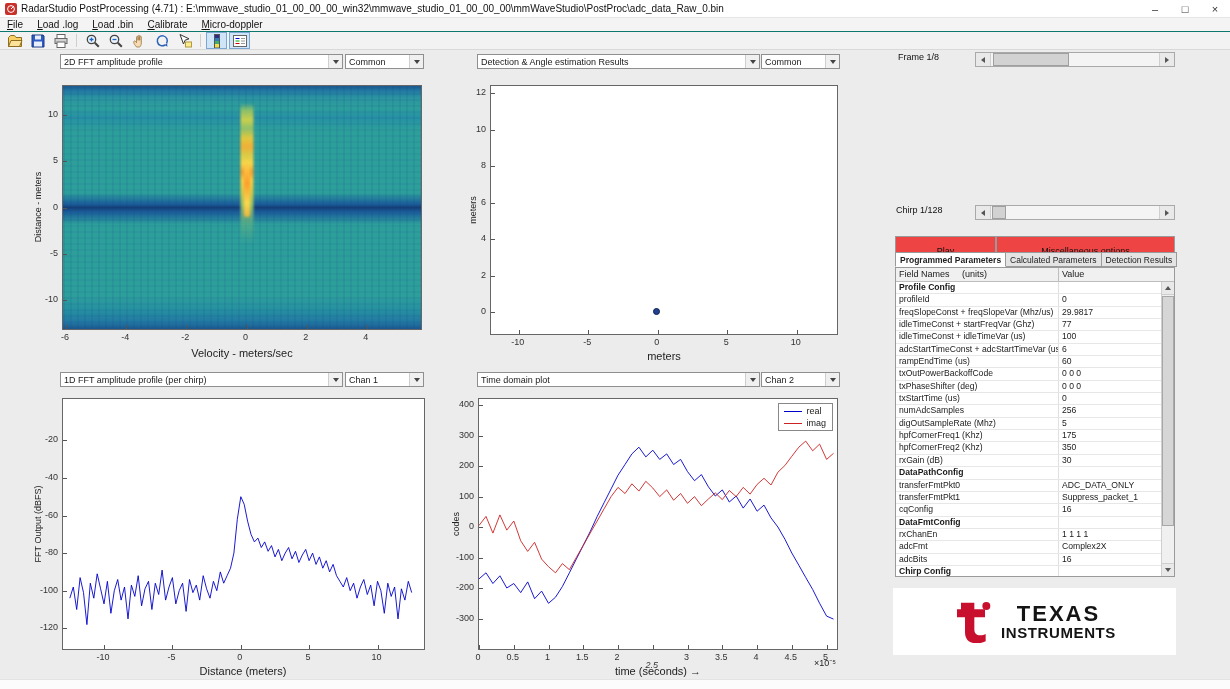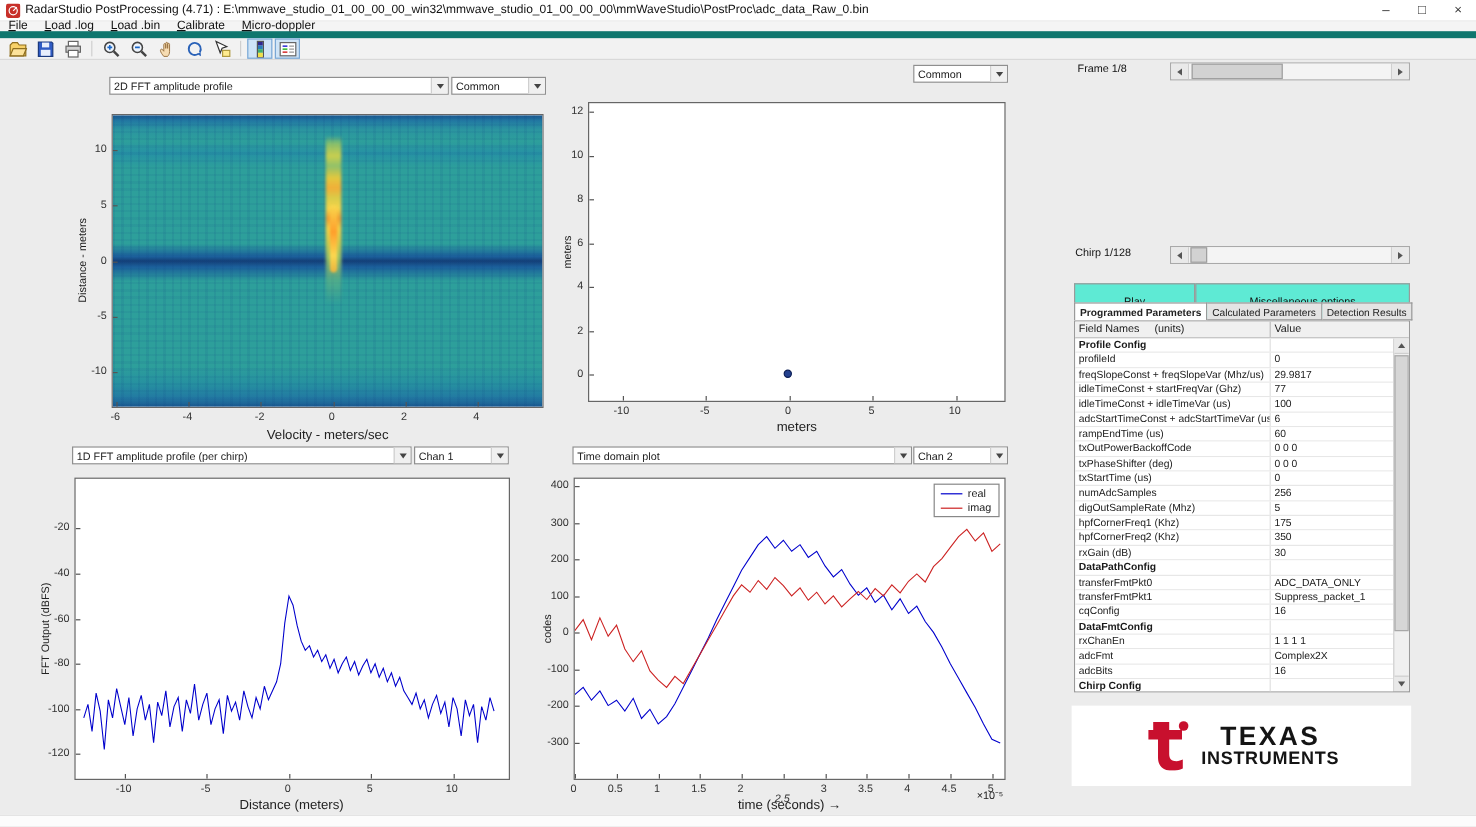--- a/index.html
+++ b/index.html
@@ -10,21 +10,21 @@
     font-family:"Liberation Sans", sans-serif; color:#1a1a1a;
   }
   
   .titlebar{position:absolute;left:0;top:0;width:100%;height:18px;background:#ffffff;
     display:flex;align-items:center;border-bottom:1px solid #e6e6e6;}
   .titlebar .appicon{margin:0 4px 0 5px;display:flex;}
   .titlebar .title{font-size:10px;color:#111;white-space:nowrap;overflow:hidden;flex:1;}
   .wctrl{width:30px;height:18px;display:flex;align-items:center;justify-content:center;
     font-size:11px;color:#333;cursor:default;}
   .menubar{position:absolute;left:0;top:18px;width:100%;height:14px;background:#f4f4f4;
-    border-bottom:6px solid #0f766e;display:flex;align-items:center;}
+    border-bottom:1px solid #0f766e;display:flex;align-items:center;}
   .menu-item{font-size:10px;padding:0 7px;height:14px;line-height:14px;color:#111;}
   .menu-item::first-letter{text-decoration:underline;}
   .toolbar{position:absolute;left:0;top:32px;width:100%;height:18px;background:#f2f2f2;
     border-bottom:1px solid #d9d9d9;display:flex;align-items:center;padding-left:3px;}
   button.tool{border:1px solid transparent;background:transparent;width:21px;height:17px;
     display:flex;align-items:center;justify-content:center;margin:0 1px;}
   button.tool.active{background:#cfe4f7;border:1px solid #7aa7d4;}
   .tsep{width:1px;height:13px;background:#cfcfcf;margin:0 4px;display:inline-block;}
   .bottomstrip{position:absolute;left:0;top:679px;width:100%;height:10px;background:#fcfcfc;
     border-top:1px solid #e4e4e4;}
@@ -79,21 +79,21 @@
   .slider{position:absolute;height:15px;display:flex;border:1px solid #a9a9a9;background:#f4f4f4;}
   .sl-btn{width:15px;background:#e9e9e9;display:flex;align-items:center;justify-content:center;
     border-right:1px solid #cfcfcf;}
   .sl-btn.r{border-right:none;border-left:1px solid #cfcfcf;}
   .arl{width:0;height:0;border-top:3.5px solid transparent;border-bottom:3.5px solid transparent;border-right:4px solid #555;}
   .arr{width:0;height:0;border-top:3.5px solid transparent;border-bottom:3.5px solid transparent;border-left:4px solid #555;}
   .aru{width:0;height:0;border-left:3.5px solid transparent;border-right:3.5px solid transparent;border-bottom:4px solid #555;}
   .ard{width:0;height:0;border-left:3.5px solid transparent;border-right:3.5px solid transparent;border-top:4px solid #555;}
   .sl-track{flex:1;position:relative;background:#f4f4f4;}
   .sl-thumb{position:absolute;top:0;height:100%;background:#d2d2d2;border:1px solid #9f9f9f;}
-  .wbtn{position:absolute;height:30px;background:#5eead4;border:1px solid #9a9a9a;
+  .wbtn{position:absolute;height:30px;background:#ef4444;border:1px solid #9a9a9a;
     font-size:9px;display:flex;align-items:center;justify-content:center;color:#111;}
   .tabbar{position:absolute;display:flex;height:15px;}
   .tab{font-size:8.5px;height:15px;line-height:14px;padding:0 4px;background:#e4e4e4;
     border:1px solid #9a9a9a;border-left:none;color:#222;white-space:nowrap;}
   .tab:first-child{border-left:1px solid #9a9a9a;}
   .tab.active{background:#ffffff;border-bottom:1px solid #fff;font-weight:bold;}
   .param-table{position:absolute;background:#fff;border:1px solid #9a9a9a;display:flex;flex-direction:column;}
   .pt-head{display:flex;height:14px;background:#f0f0f0;border-bottom:1px solid #bdbdbd;flex:none;}
   .pt-hcell{font-size:9px;line-height:13px;padding:0 3px;overflow:hidden;white-space:pre;}
   .pt-hcell.f{width:163px;border-right:1px solid #bdbdbd;}
@@ -209,21 +209,21 @@
         <svg width="16" height="16" viewBox="0 0 16 16">
           <rect x="1.5" y="2.5" width="13" height="11" fill="#fff" stroke="#666"></rect>
           <path d="M3.5 5.5h4" stroke="#00c"></path>
           <path d="M3.5 8h4" stroke="#0a0"></path>
           <path d="M3.5 10.5h4" stroke="#c00"></path>
           <path d="M9 5.5h4M9 8h4M9 10.5h4" stroke="#999"></path>
         </svg>
       </button>
     </div>
 
-  <div class="panel" style="left:0;top:60px;width:470px;height:322px;margin-left:31px;">
+  <div class="panel" style="left:0;top:50px;width:470px;height:322px;">
     <div class="combo" style="left:60px;top:4px;width:283px;">
       <span class="combo-text">2D FFT amplitude profile</span>
       <span class="combo-btn">
           <i class="car"></i>
         </span>
     </div>
     <div class="combo" style="left:345px;top:4px;width:79px;">
       <span class="combo-text">Common</span>
       <span class="combo-btn">
           <i class="car"></i>
@@ -253,20 +253,26 @@
       <div class="xtick" style="left: 305.681px; top: 282px;">2</div>
       <div class="xtick" style="left: 365.849px; top: 282px;">4</div>
       <div class="ytick" style="left: 58px; top: 248.545px;">-10</div>
       <div class="ytick" style="left: 58px; top: 202.523px;">-5</div>
       <div class="ytick" style="left: 58px; top: 156.5px;">0</div>
       <div class="ytick" style="left: 58px; top: 110.477px;">5</div>
       <div class="ytick" style="left: 58px; top: 64.4545px;">10</div>
     </div>
 
   <div class="panel" style="left:470px;top:50px;width:420px;height:322px;">
+    <div class="combo" style="left:7px;top:4px;width:283px;">
+      <span class="combo-text">Detection &amp; Angle estimation Results</span>
+      <span class="combo-btn">
+          <i class="car"></i>
+        </span>
+    </div>
     <div class="combo" style="left:291px;top:4px;width:79px;">
       <span class="combo-text">Common</span>
       <span class="combo-btn">
           <i class="car"></i>
         </span>
     </div>
     <div class="plot-area" style="left:20px;top:35px;width:348px;height:250px;">
         <div class="tkx" style="left: 27.7912px;"></div>
         <div class="tkx" style="left: 97.2691px;"></div>
         <div class="tkx" style="left: 166.747px;"></div>

